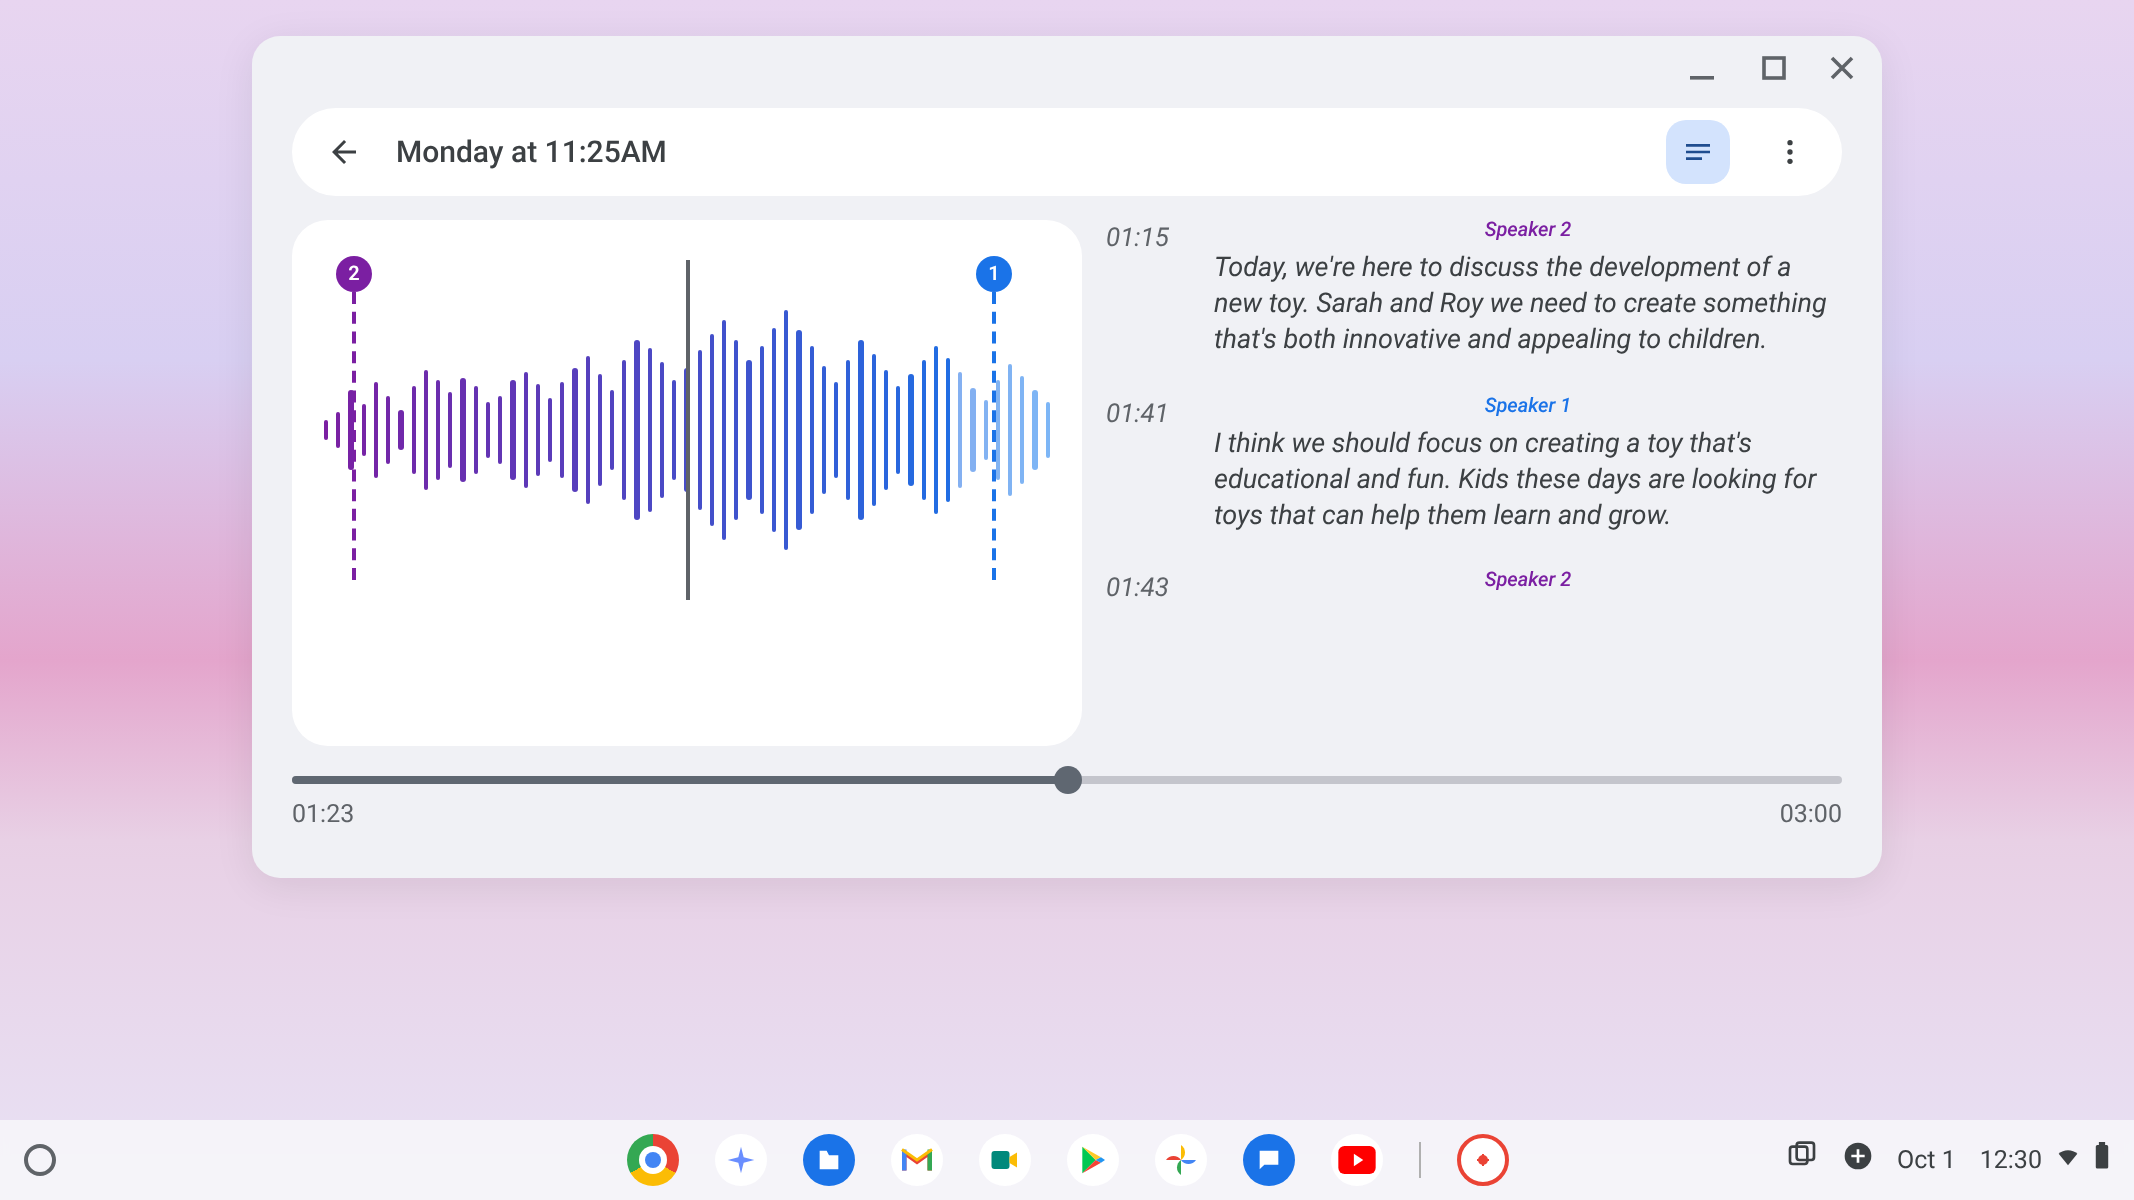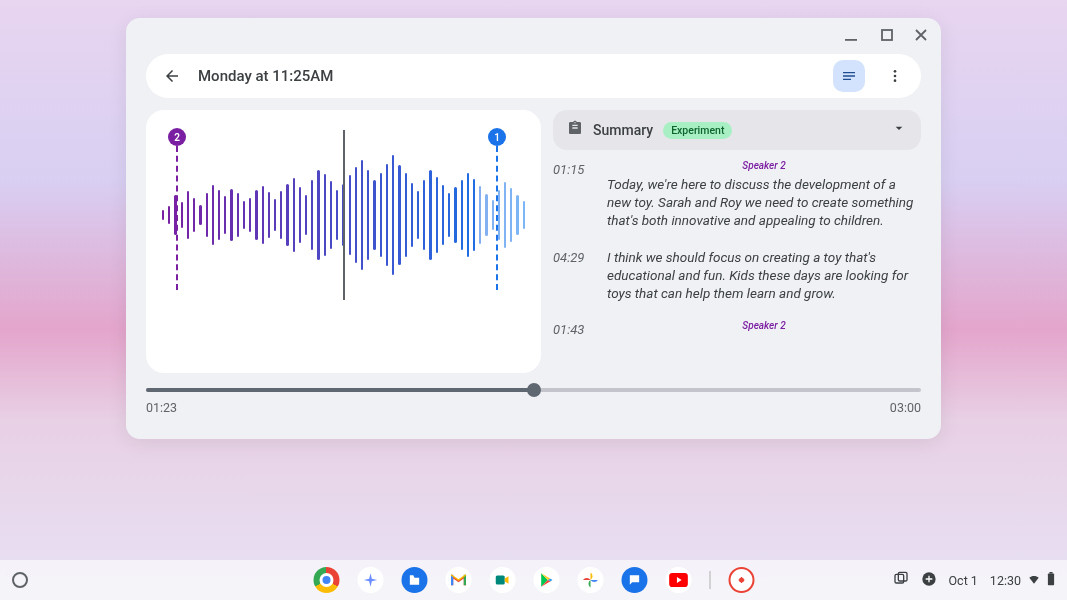--- a/index.html
+++ b/index.html
@@ -339,47 +339,33 @@
             <span style="height: 66px; background: rgb(24, 117, 234); opacity: 0.55;"></span>
             <span style="height: 54px; background: rgb(22, 119, 235); opacity: 0.55;"></span>
             <span style="height: 40px; background: rgb(20, 120, 236); opacity: 0.55;"></span>
             <span style="height: 28px; background: rgb(18, 122, 238); opacity: 0.55;"></span>
           </div>
         <div class="playhead"></div>
       </div>
     </div>
 
     <div class="right-panel">
-      <div class="summary-bar">
-        <span>
-          <svg width="16" height="16" viewBox="0 0 24 24">
-              <path d="M19 3h-4.18C14.4 1.84 13.3 1 12 1s-2.4.84-2.82 2H5c-1.1 0-2 .9-2 2v14c0 1.1.9 2 2 2h14c1.1 0 2-.9 2-2V5c0-1.1-.9-2-2-2zm-7 0c.55 0 1 .45 1 1s-.45 1-1 1-1-.45-1-1 .45-1 1-1zM8 17h5v-2H8v2zm8-4H8v-2h8v2zm0-4H8V7h8v2z" fill="#5f6368"></path>
-            </svg>
-        </span>
-        <span class="label">Summary</span>
-        <span class="exp-badge">Experiment</span>
-        <span class="spacer"></span>
-        <span class="chev">
-          <svg width="16" height="16" viewBox="0 0 24 24">
-              <path d="M7 10l5 5 5-5z" fill="#3c4043"></path>
-            </svg>
-        </span>
-      </div>
 
       <div class="transcript" id="transcript">
           <div class="t-row">
       <div class="t-time">01:15</div>
       <div class="t-body">
         <div class="speaker sp-a">Speaker 2</div>
         <div class="t-text">Today, we're here to discuss the development of a new toy. Sarah and Roy we need to create something that's both innovative and appealing to children.</div>
       </div>
           </div>
           <div class="t-row">
-      <div class="t-time">04:29</div>
+      <div class="t-time">01:41</div>
       <div class="t-body">
+        <div class="speaker sp-b">Speaker 1</div>
         <div class="t-text">I think we should focus on creating a toy that's educational and fun. Kids these days are looking for toys that can help them learn and grow.</div>
       </div>
           </div>
           <div class="t-row">
       <div class="t-time">01:43</div>
       <div class="t-body">
         <div class="speaker sp-a">Speaker 2</div>
 
       </div>
           </div>

